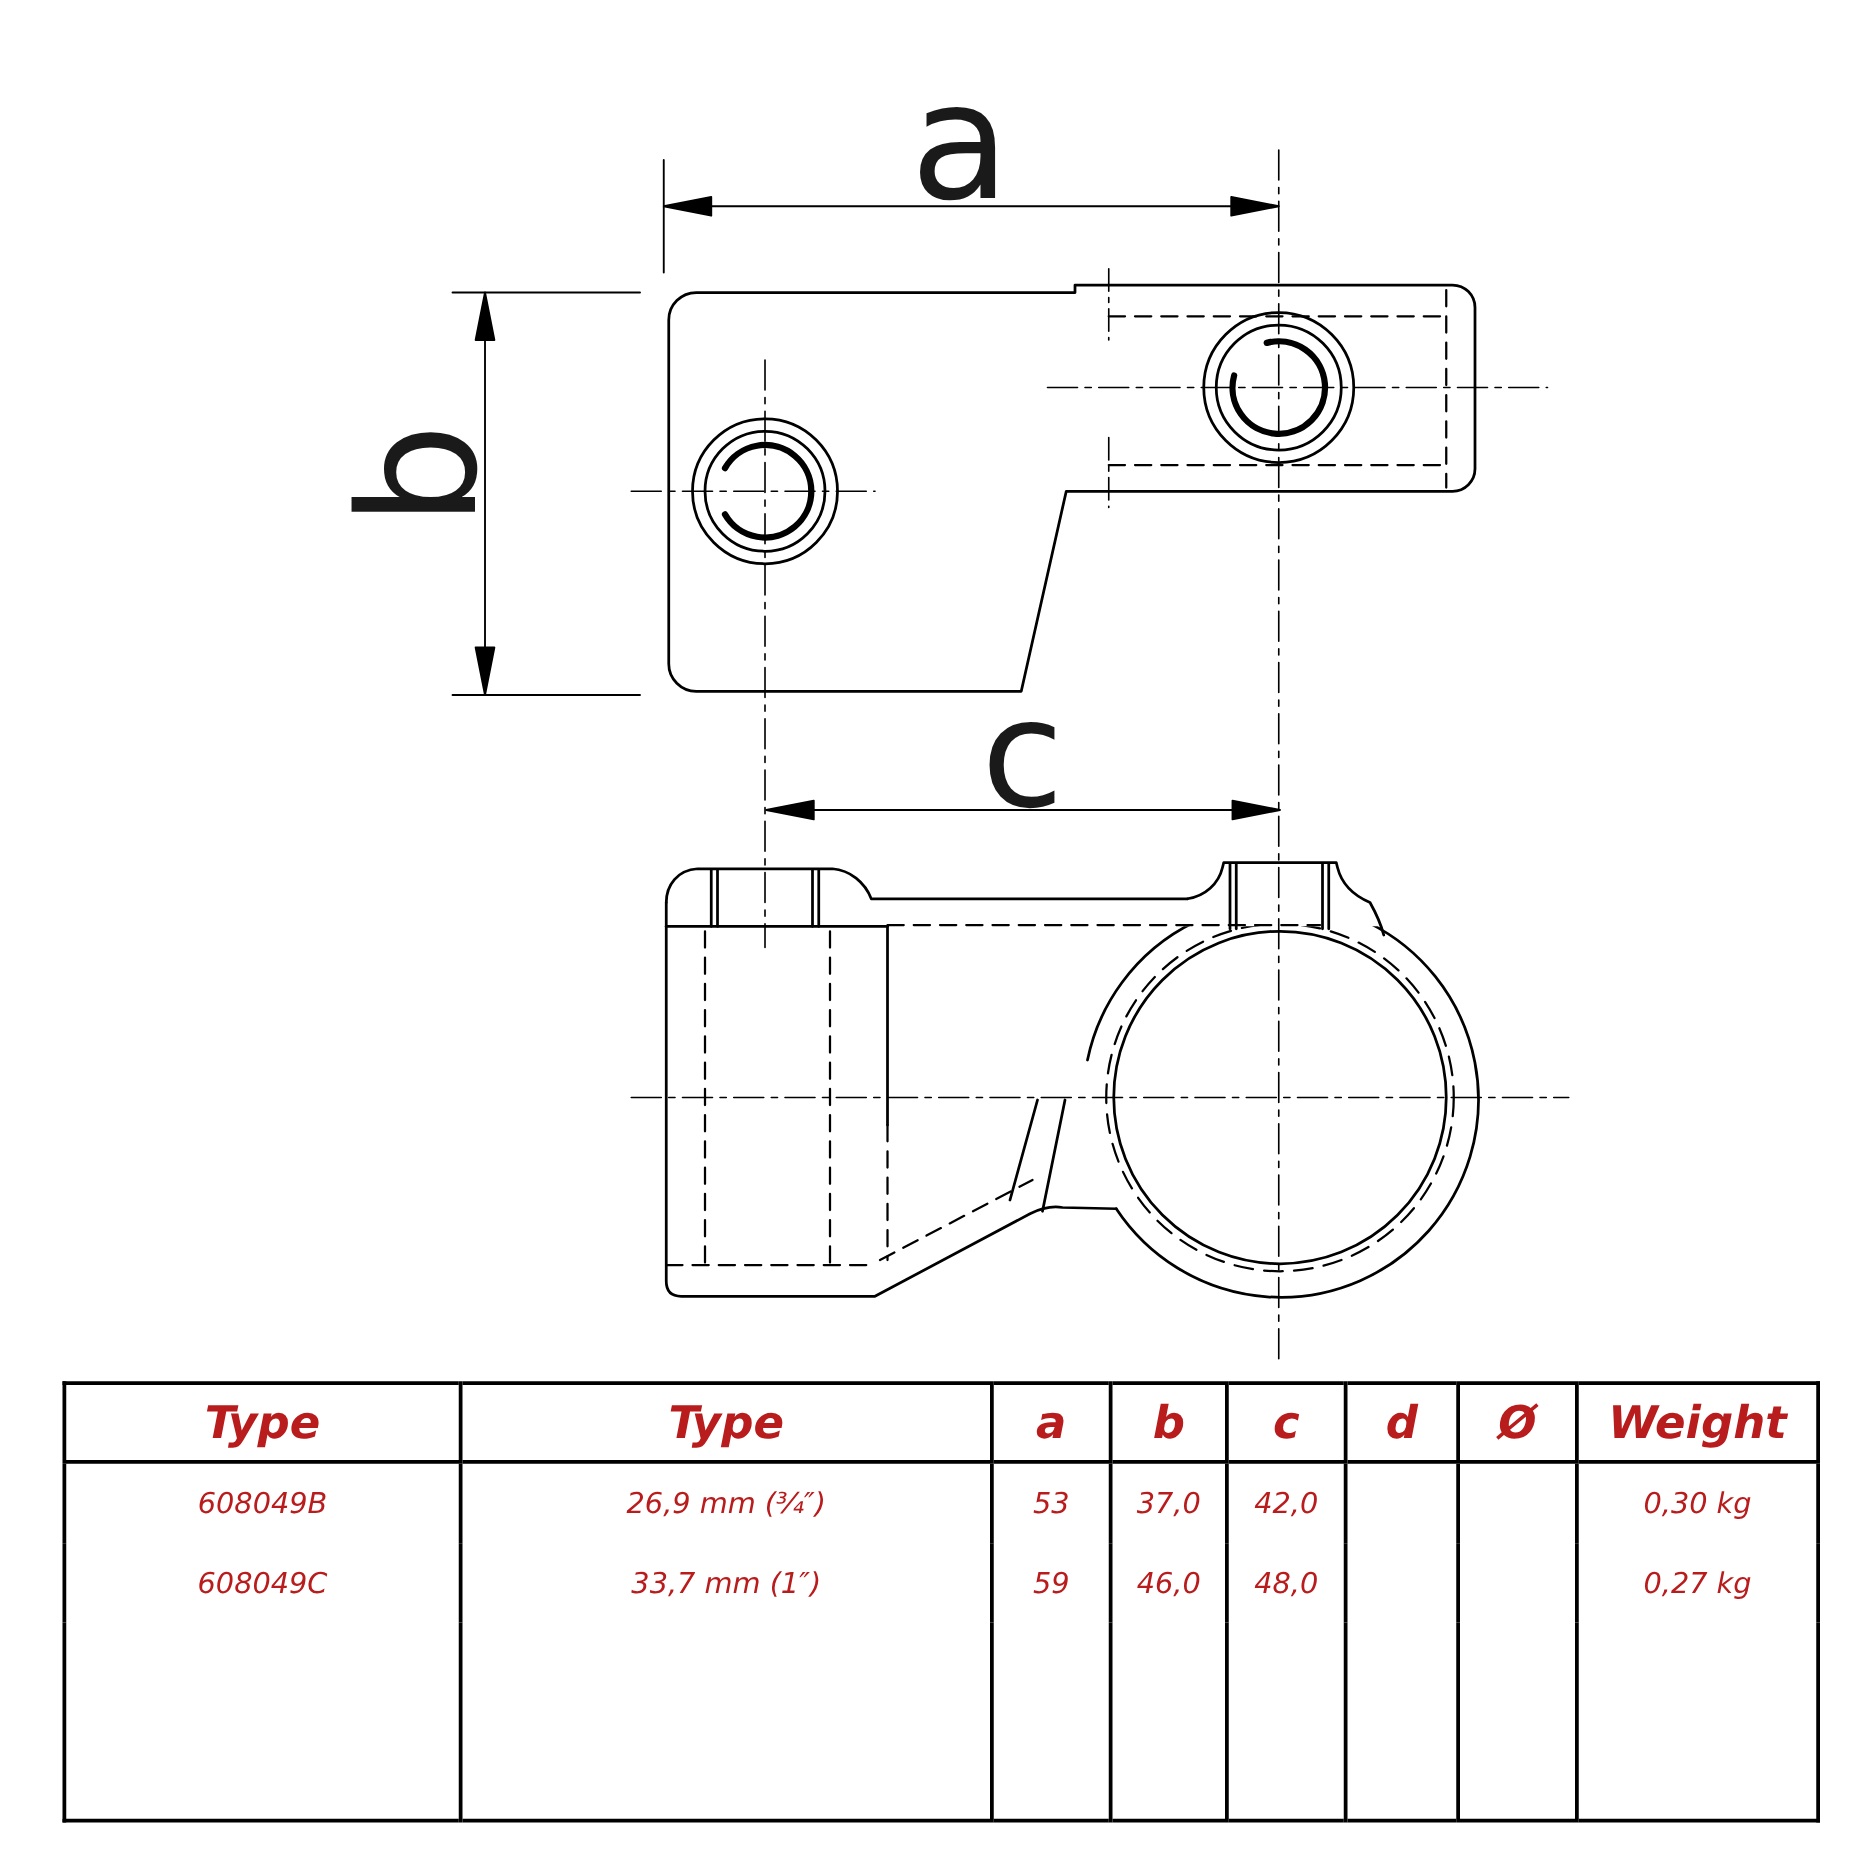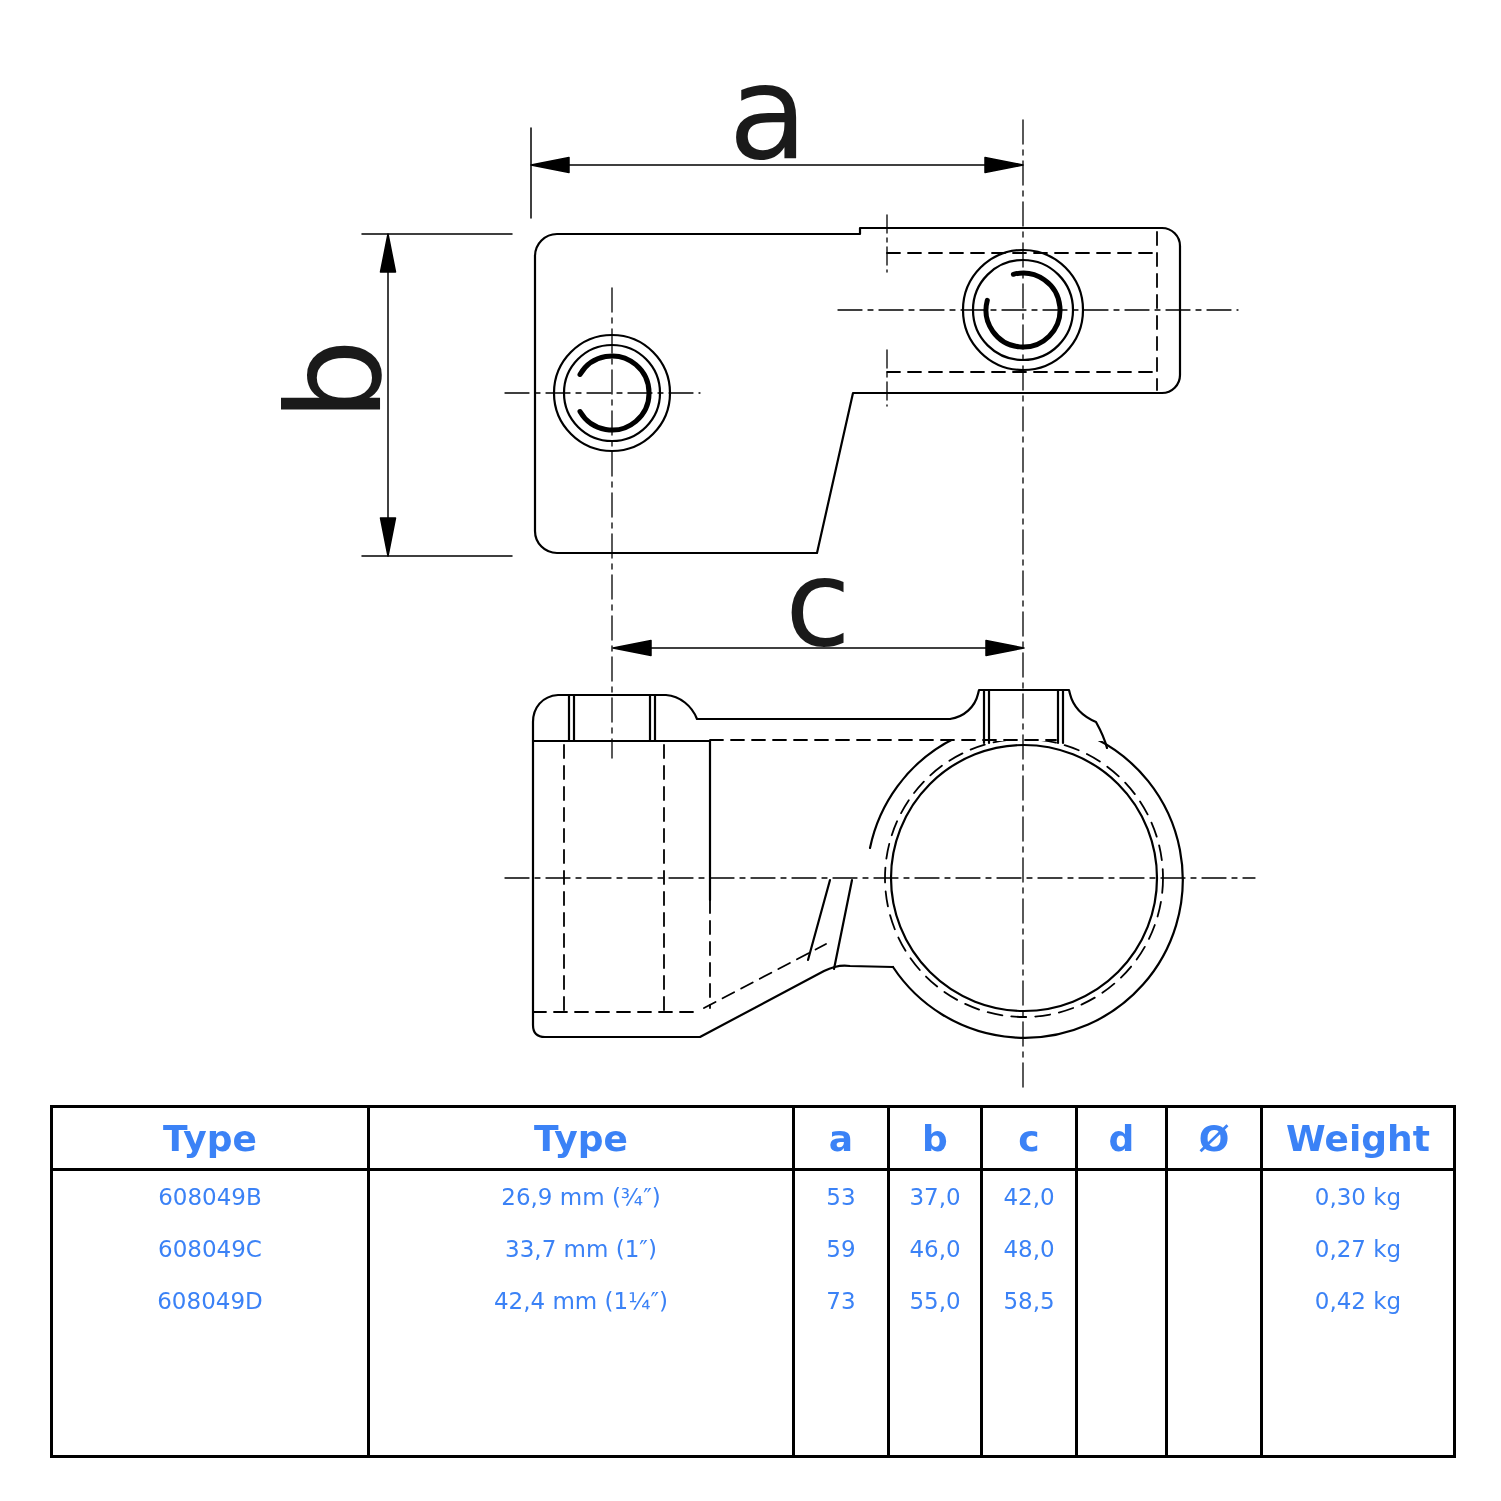--- a/index.html
+++ b/index.html
@@ -2,21 +2,21 @@
 <html><head>
 <meta charset="utf-8">
 <style>
   html,body{margin:0;padding:0;background:#fff;}
   #stage{position:relative;width:1501px;height:1501px;background:#ffffff;overflow:hidden;
          font-family:"DejaVu Sans","Liberation Sans",sans-serif;}
   #drawing{position:absolute;left:0;top:0;}
   .dimlabel{font-family:"DejaVu Sans","Liberation Sans",sans-serif;fill:#1a1a1a;}
   
   #spec-table{position:absolute;left:50px;top:1105px;width:1403px;height:353px;
-              border-collapse:collapse;table-layout:fixed;color:#3b82f6;}
+              border-collapse:collapse;table-layout:fixed;color:#b91c1c;font-style:italic;}
   #spec-table td,#spec-table th{border:0;border-left:3px solid #000;padding:0;margin:0;
               text-align:center;vertical-align:middle;overflow:hidden;white-space:nowrap;}
   #spec-table td:first-child,#spec-table th:first-child{border-left:0;}
   #spec-table{border:3px solid #000;}
   #spec-table thead th{border-bottom:3px solid #000;font-weight:bold;font-size:36px;height:60px;}
   #spec-table tbody td{font-size:23px;font-weight:normal;height:45px;}
   #spec-table tr.filler td{height:111px;}
 </style>
 </head>
 <body>
@@ -173,30 +173,20 @@
     <tr>
       <td>608049C</td>
       <td>33,7 mm (1″)</td>
       <td>59</td>
       <td>46,0</td>
       <td>48,0</td>
       <td></td>
       <td></td>
       <td>0,27 kg</td>
     </tr>
-    <tr>
-      <td>608049D</td>
-      <td>42,4 mm (1¼″)</td>
-      <td>73</td>
-      <td>55,0</td>
-      <td>58,5</td>
-      <td></td>
-      <td></td>
-      <td>0,42 kg</td>
-    </tr>
     <tr class="filler">
       <td></td>
           <td></td>
       <td></td>
           <td></td>
       <td></td>
           <td></td>
       <td></td>
           <td></td>
     </tr>

